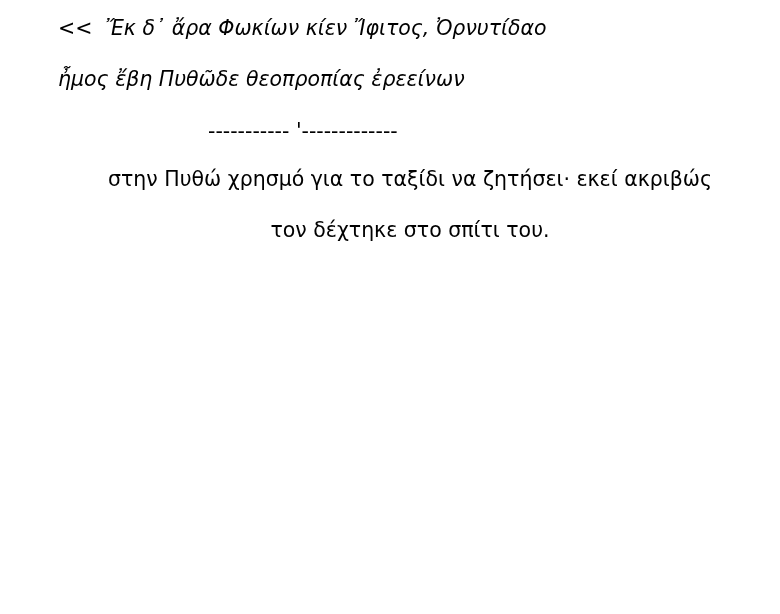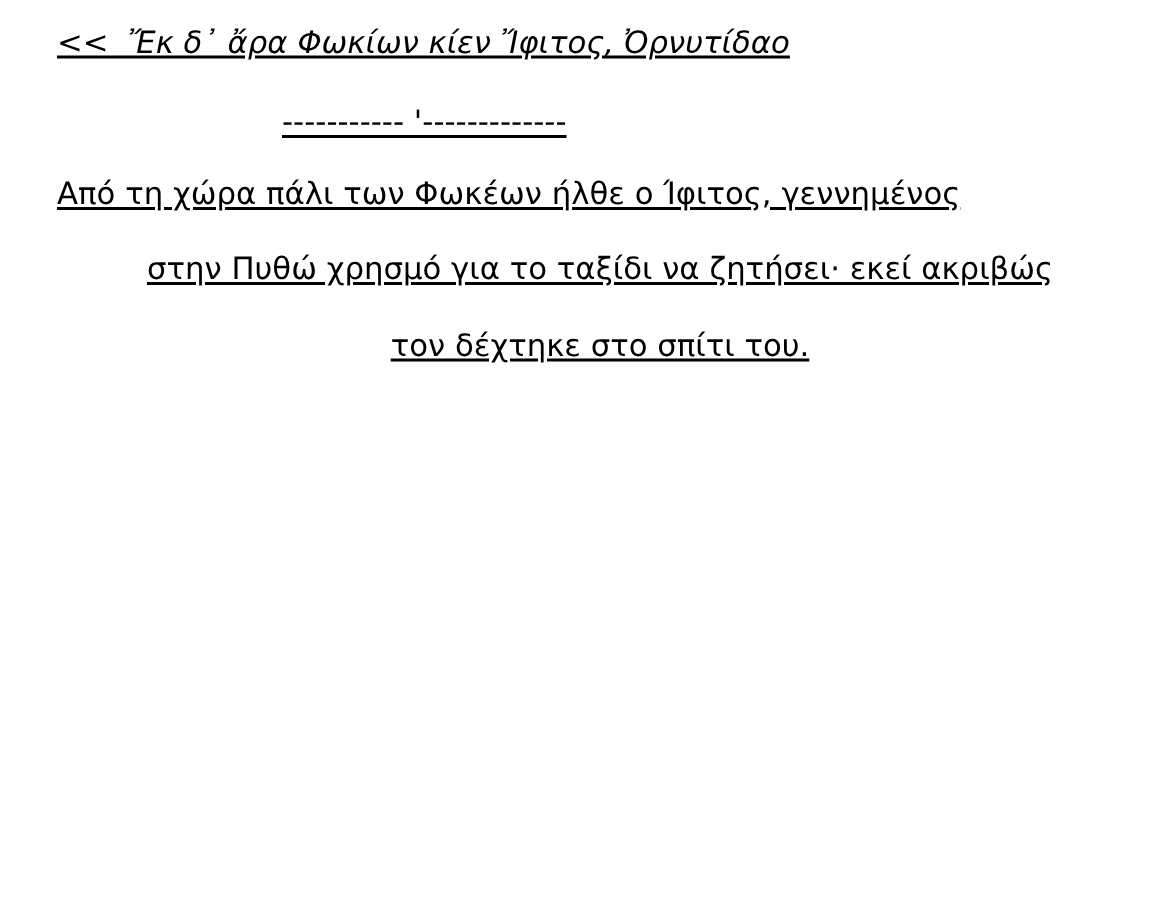--- a/index.html
+++ b/index.html
@@ -12,22 +12,21 @@
     height: 614px;
     font-family: "DejaVu Sans", sans-serif;
     color: #000000;
     overflow: hidden;
   }
   .page {
     position: relative;
     width: 780px;
     height: 614px;
     box-sizing: border-box;
-    padding: 18px 24px 0 38px;
-    text-decoration: underline;
+    padding: 18px 24px 0 58px;
   }
   .line {
     font-size: 20.5px;
     line-height: 1.0;
     margin: 0 0 30px 0;
     white-space: pre;
   }
   .greek-block .line {
     font-style: italic;
   }
@@ -65,23 +64,23 @@
     margin-bottom: 0;
   }
 </style>
 </head>
 <body>
 
 <div class="page">
 
   <div class="greek-block">
       <div class="line"><span>&lt;&lt;  Ἔκ δ᾽ ἄρα Φωκίων κίεν Ἴφιτος, Ὀρνυτίδαο</span></div>
+      <div class="line"><span>ἦμος ἔβη Πυθῶδε θεοπροπίας ἐρεείνων</span></div>
     </div>
 
   <div class="separator">----------- '-------------</div>
 
   <div class="translation-block">
-      <div class="line"><span>Από τη χώρα πάλι των Φωκέων ήλθε ο Ίφιτος, γεννημένος</span></div>
       <div class="line indent-sm"><span>στην Πυθώ χρησμό για το ταξίδι να ζητήσει· εκεί ακριβώς</span></div>
       <div class="line indent-sm"><span>τον δέχτηκε στο σπίτι του.</span></div>
     </div>
 
 </div>
 
 </body></html>

